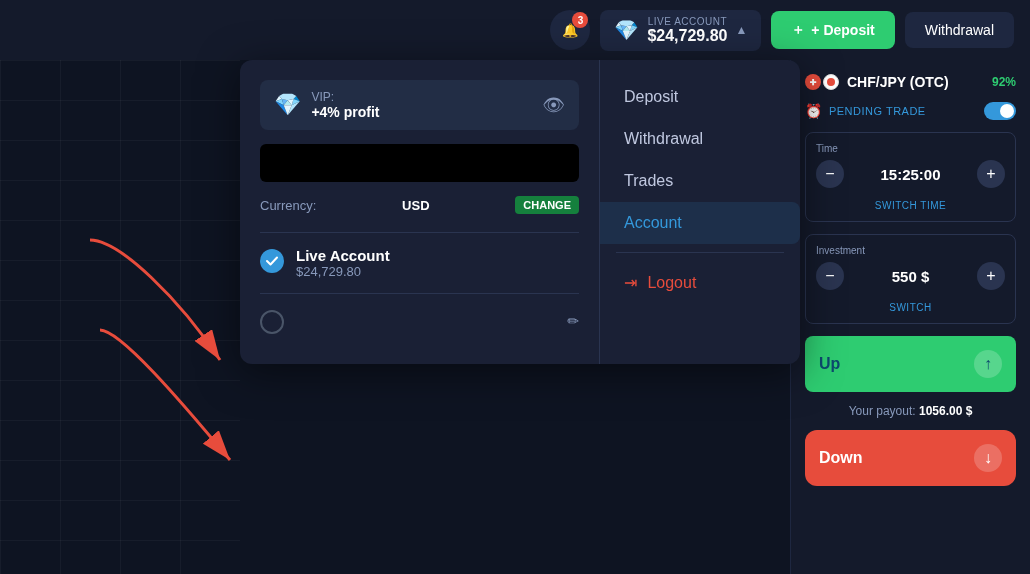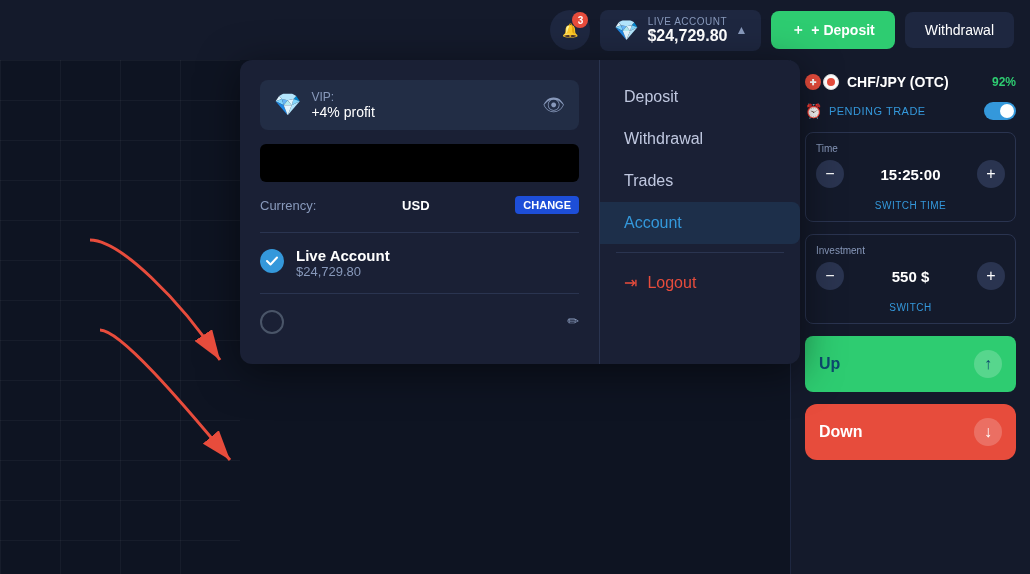--- a/index.html
+++ b/index.html
@@ -346,21 +346,21 @@
     .vip-diamond {
       font-size: 22px;
       color: #9b59b6;
     }
     .vip-text {
       font-size: 12px;
       color: #8899bb;
     }
     .vip-profit {
       font-size: 14px;
-      font-weight: normal;
+      font-weight: bold;
       color: #fff;
       text-align: right;
     }
     .eye-btn {
       margin-left: auto;
       background: none;
       border: none;
       color: #8899bb;
       font-size: 18px;
       cursor: pointer;
@@ -379,21 +379,21 @@
       font-size: 13px;
       color: #8899bb;
       margin-bottom: 18px;
       justify-content: space-between;
     }
     .currency-val {
       color: #fff;
       font-weight: bold;
     }
     .change-btn {
-      background: #1d4ed8;
+      background: #15803d;
       color: #fff;
       border: none;
       border-radius: 4px;
       padding: 3px 8px;
       font-size: 11px;
       font-weight: bold;
       cursor: pointer;
     }
 
     .account-item {
@@ -640,18 +640,22 @@
       <button class="ctrl-btn">+</button>
     </div>
     <div class="switch-label">SWITCH</div>
   </div>
 
   <button class="up-btn">
     <span>Up</span>
     <div class="arrow-circle">↑</div>
   </button>
 
+  <div class="payout-text">
+    <span>Your payout:</span>
+    <strong>1056.00 $</strong>
+  </div>
 
   <button class="down-btn">
     <span>Down</span>
     <div class="arrow-circle">↓</div>
   </button>
 </div>
 
 </body></html>

